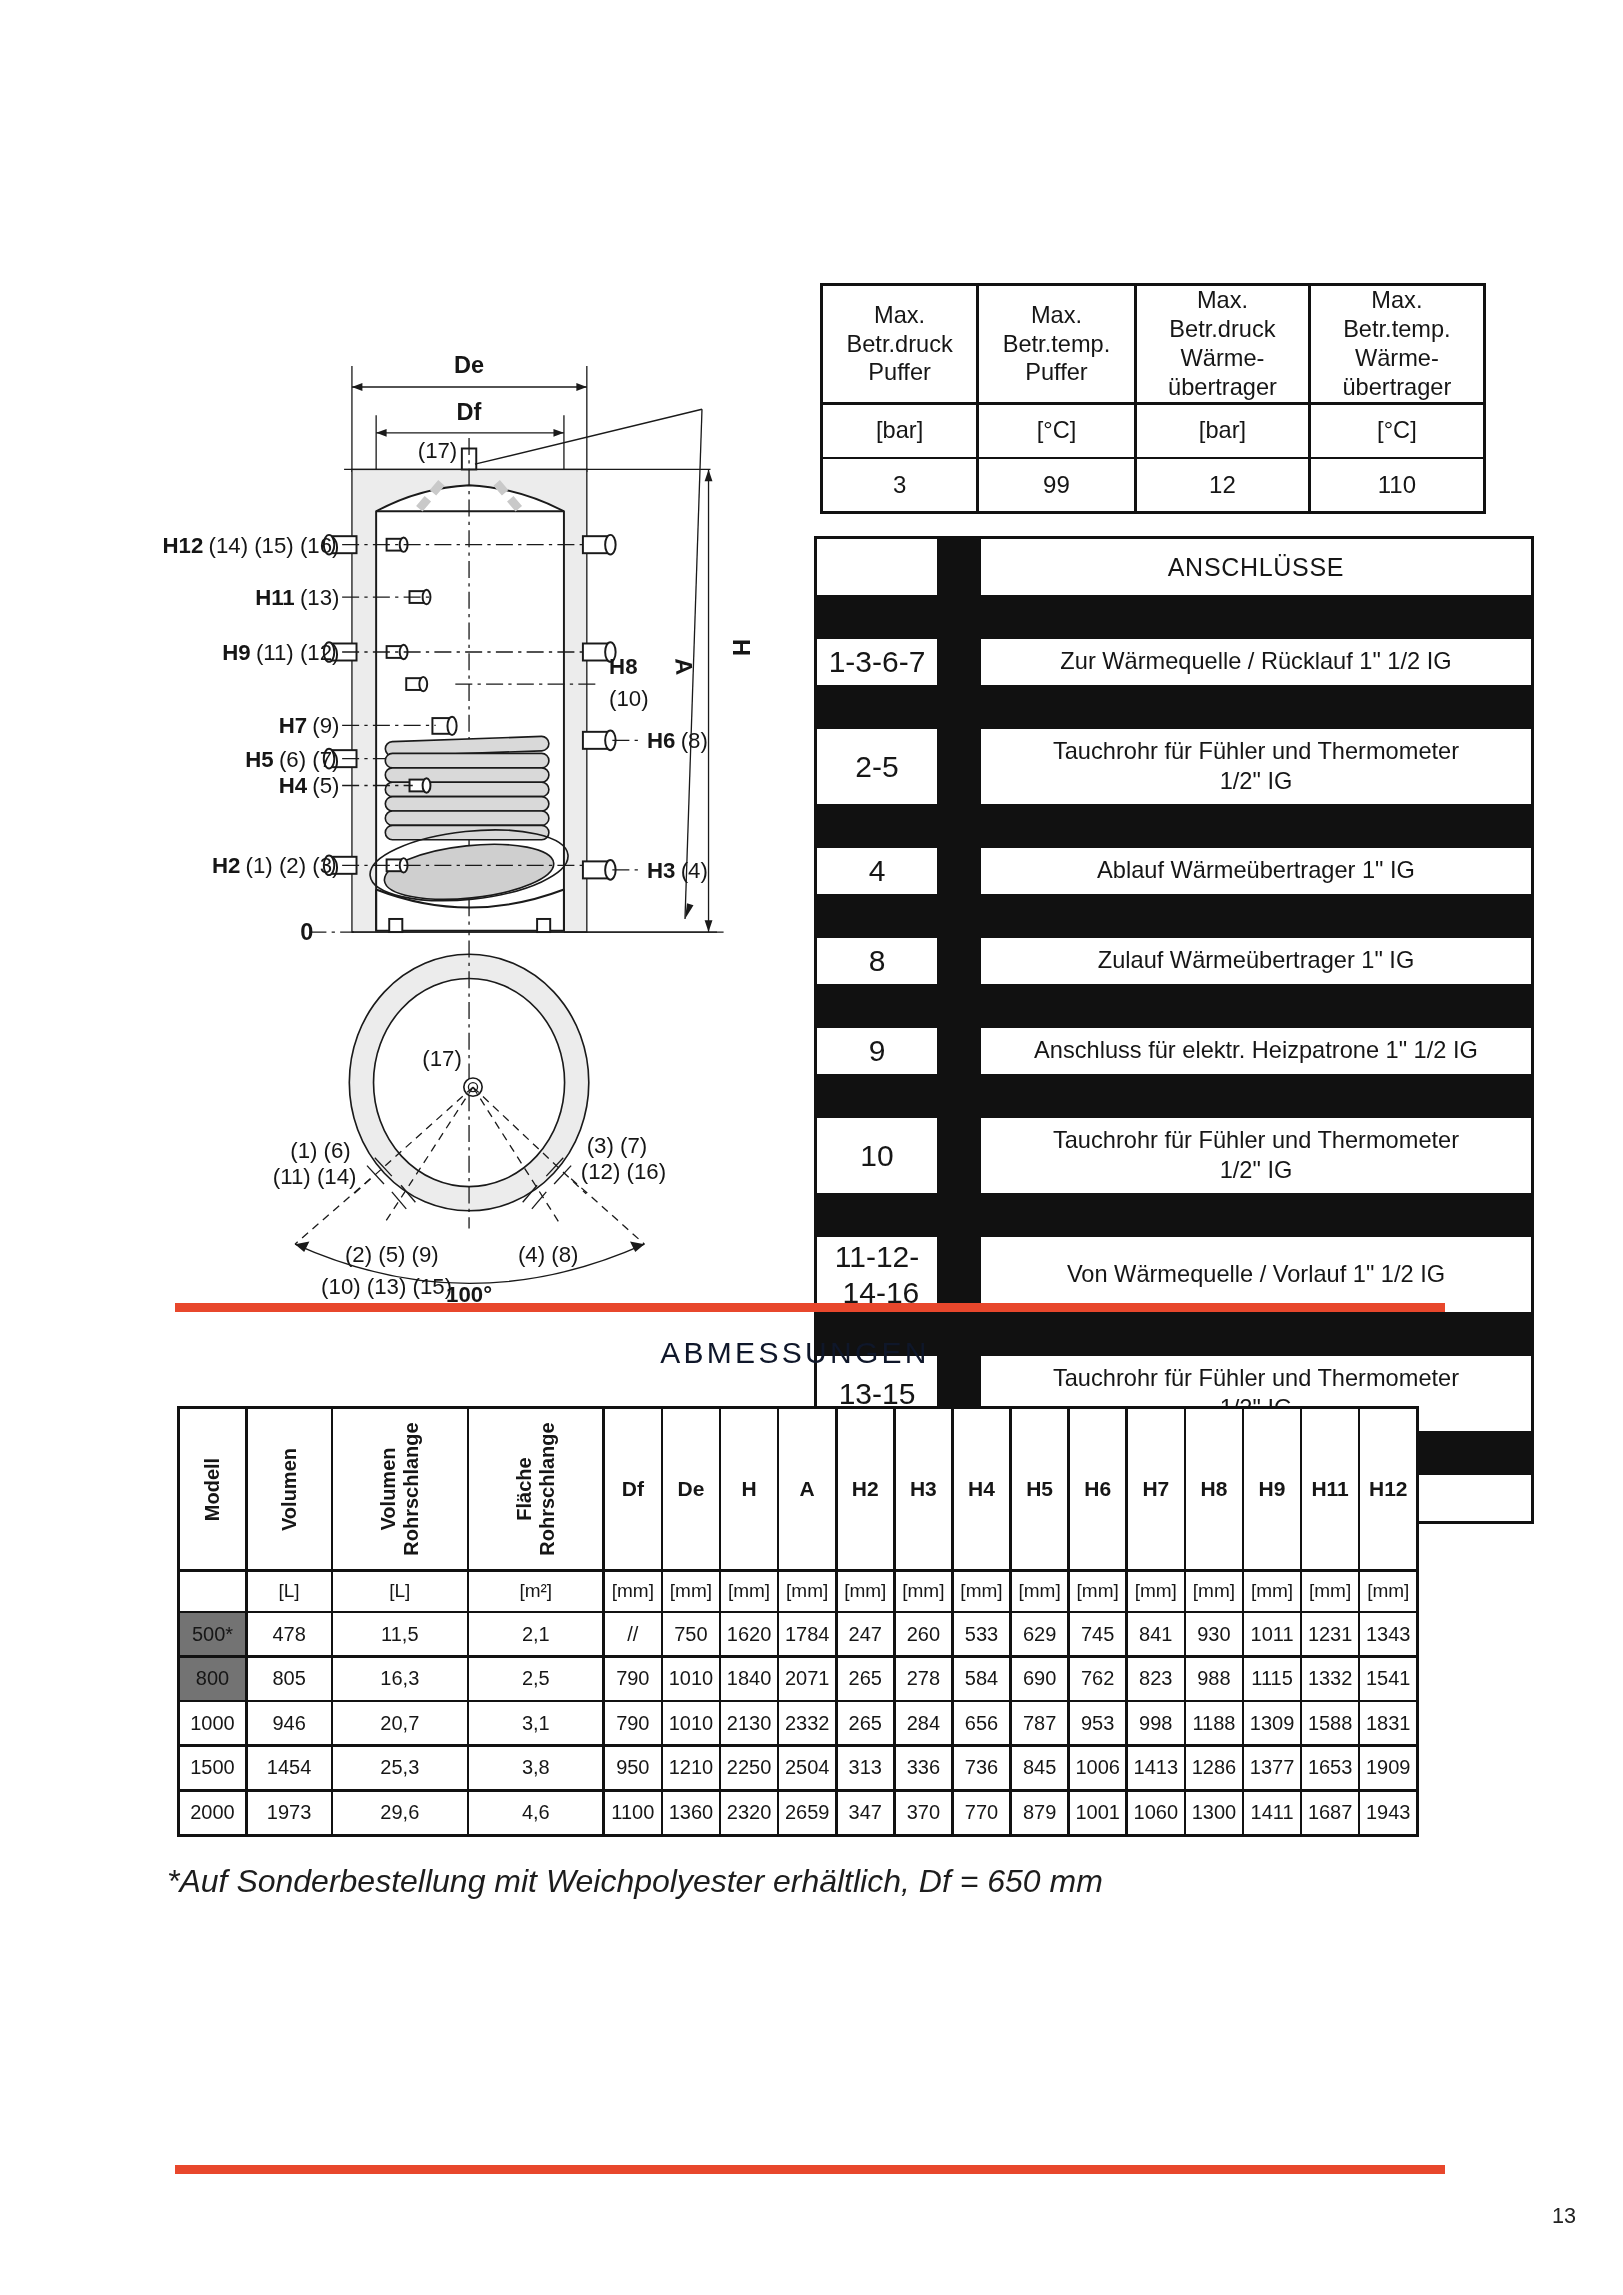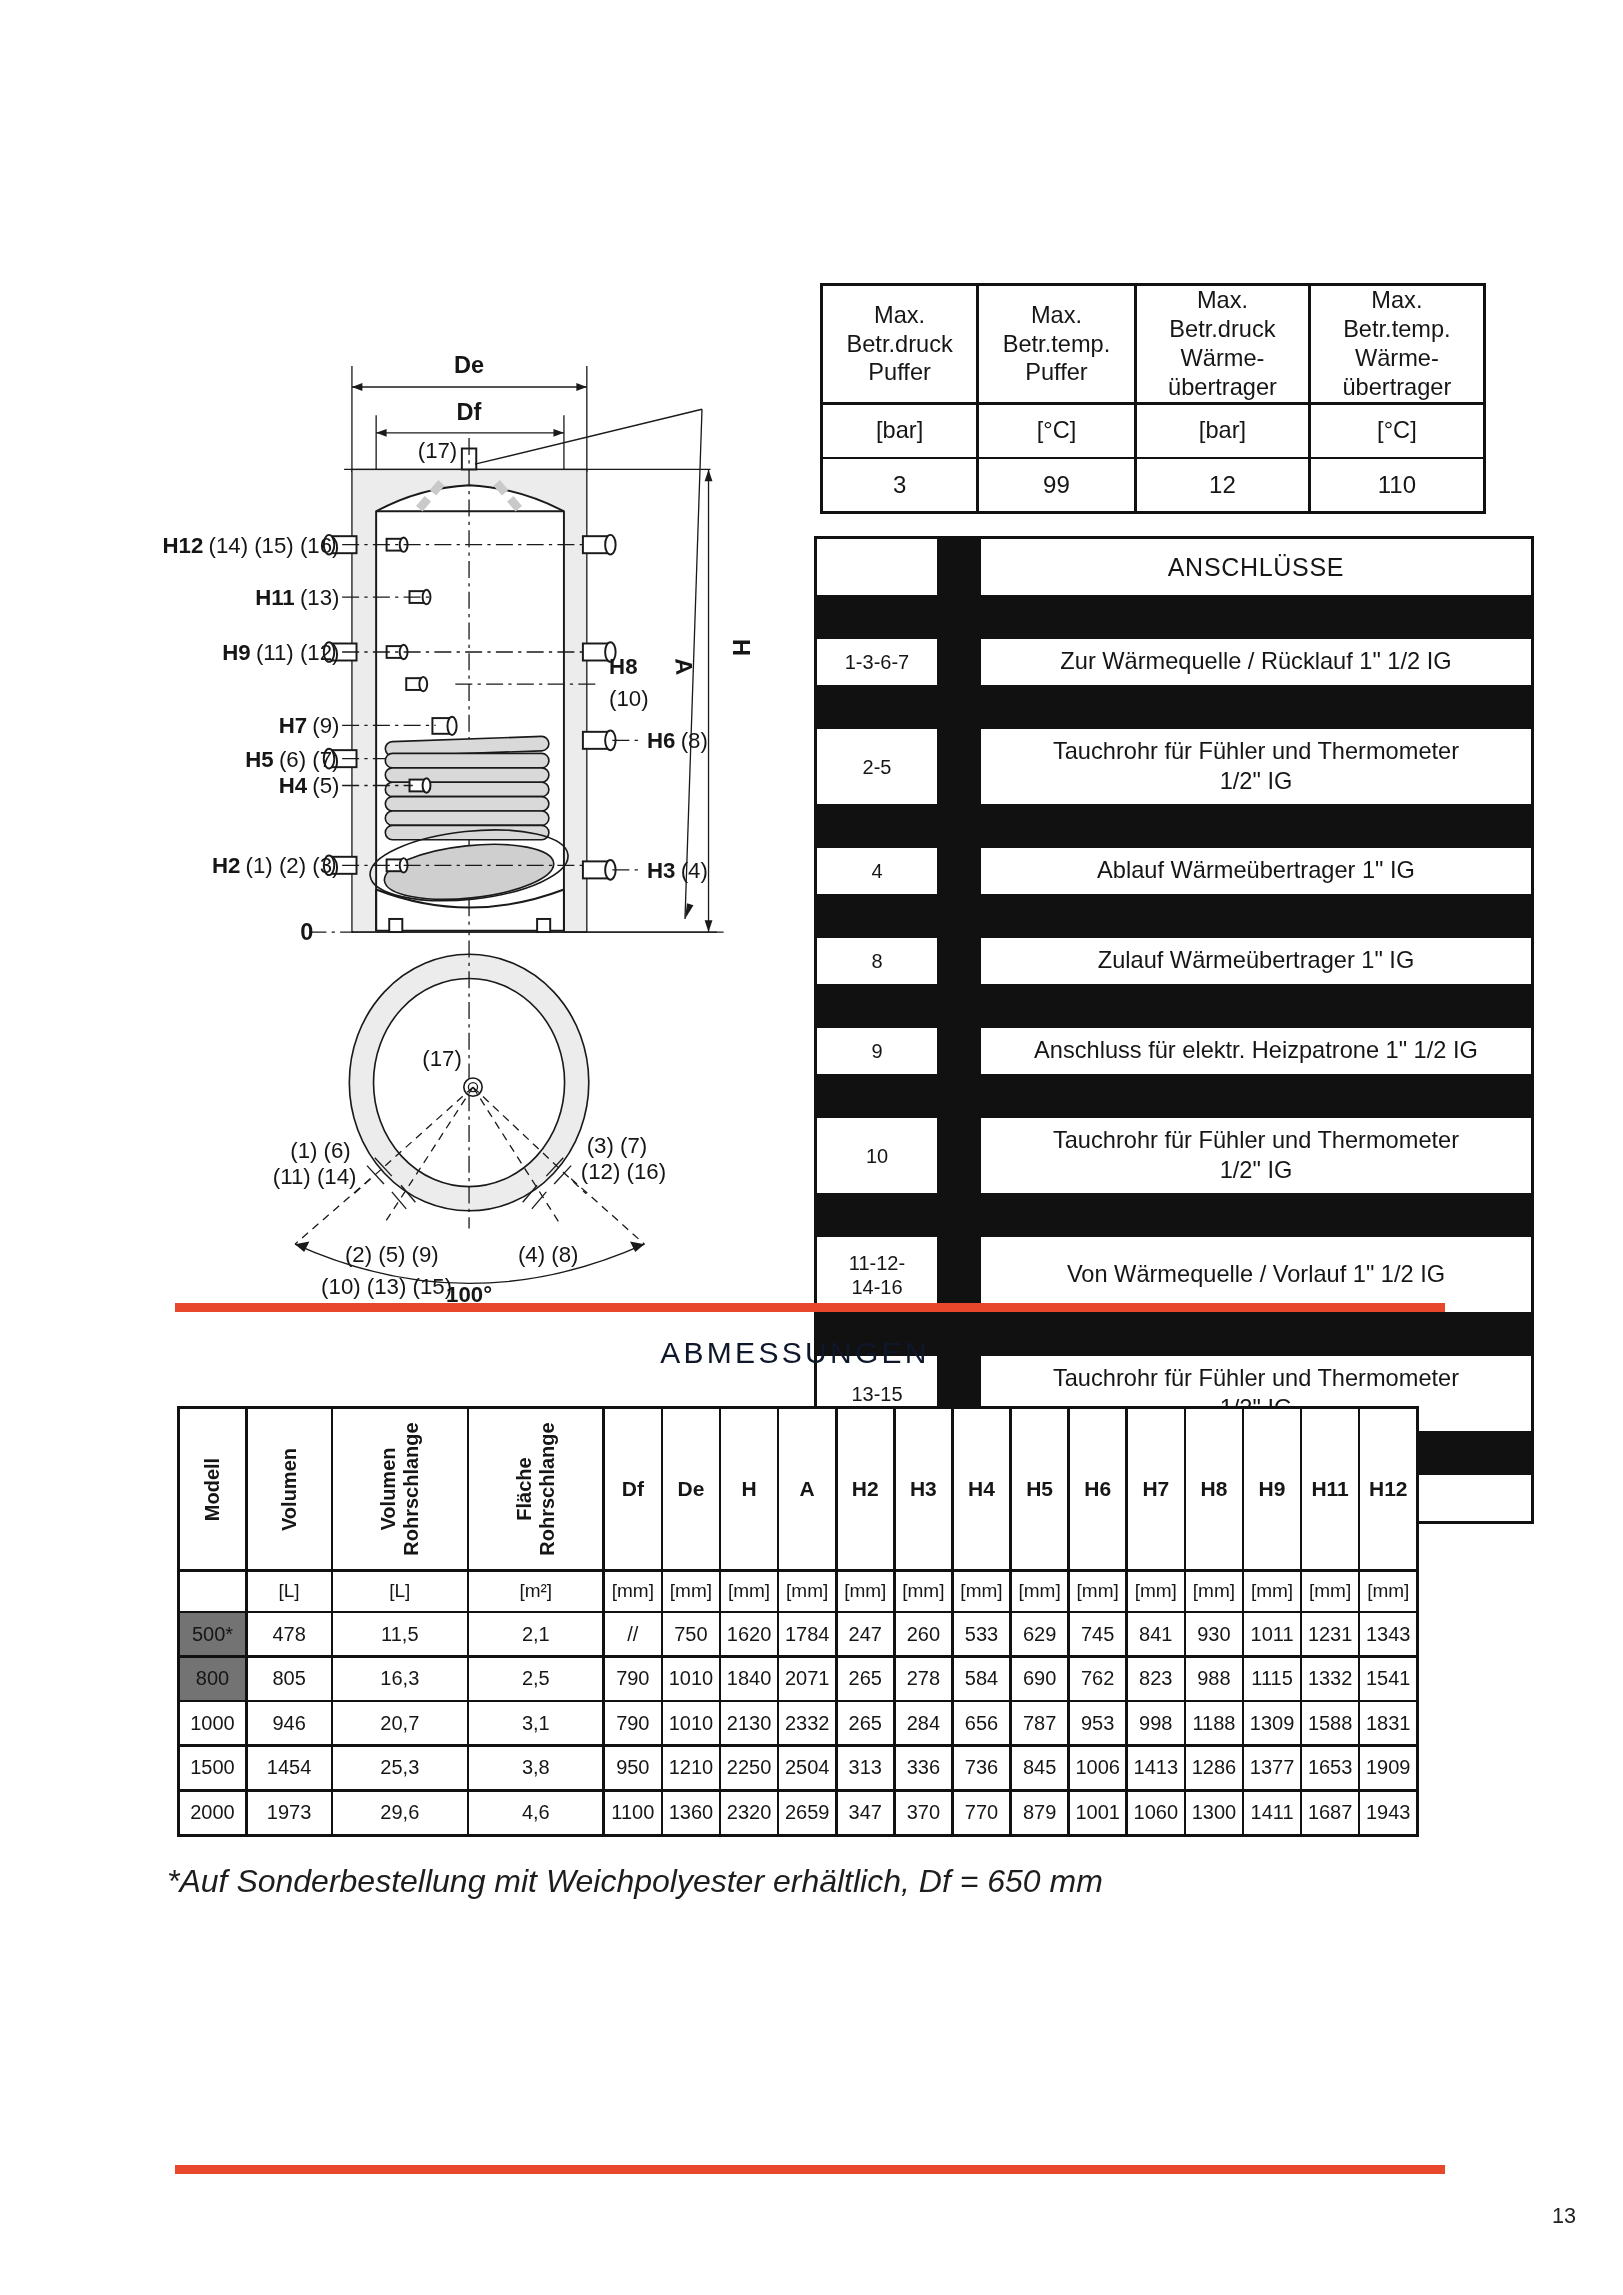--- a/index.html
+++ b/index.html
@@ -14,21 +14,21 @@
   .pre{white-space:pre-line;}
   
   .limits{left:820px;top:283px;width:660px;grid-template-columns:23.5fr 23.8fr 26.3fr 26.4fr;grid-template-rows:116px 52px 52px;}
   .limits .hd{font-size:23.6px;line-height:1.22;}
   .limits .un{font-size:23.6px;}
   .limits .va{font-size:24px;}
   
   .conn{left:814px;top:536px;width:714px;grid-template-columns:120px 1fr;
         grid-template-rows:56px 46px 75px 46px 46px 46px 75px 75px 75px 46px;gap:44px;}
   .conn .title{font-size:25px;letter-spacing:0.7px;}
-  .conn .id{font-size:20px;line-height:1.2;}
+  .conn .id{font-size:30px;line-height:1.2;text-align:right;}
   .conn .ds{font-size:23.6px;line-height:1.25;}
   
   .dims{left:177px;top:1406px;width:1236px;grid-template-columns:65px repeat(17,1fr);
         grid-template-rows:160px 39px 42px 42px 42px 42px 42px;}
   .dims .hv span{transform:rotate(-90deg);white-space:pre;font-weight:bold;font-size:20px;text-align:center;line-height:1.15;}
   .dims .hh{font-weight:bold;font-size:21px;}
   .dims .uu{font-size:19px;}
   .dims .dd{font-size:20px;}
   
   .rule{position:absolute;height:8.5px;}

